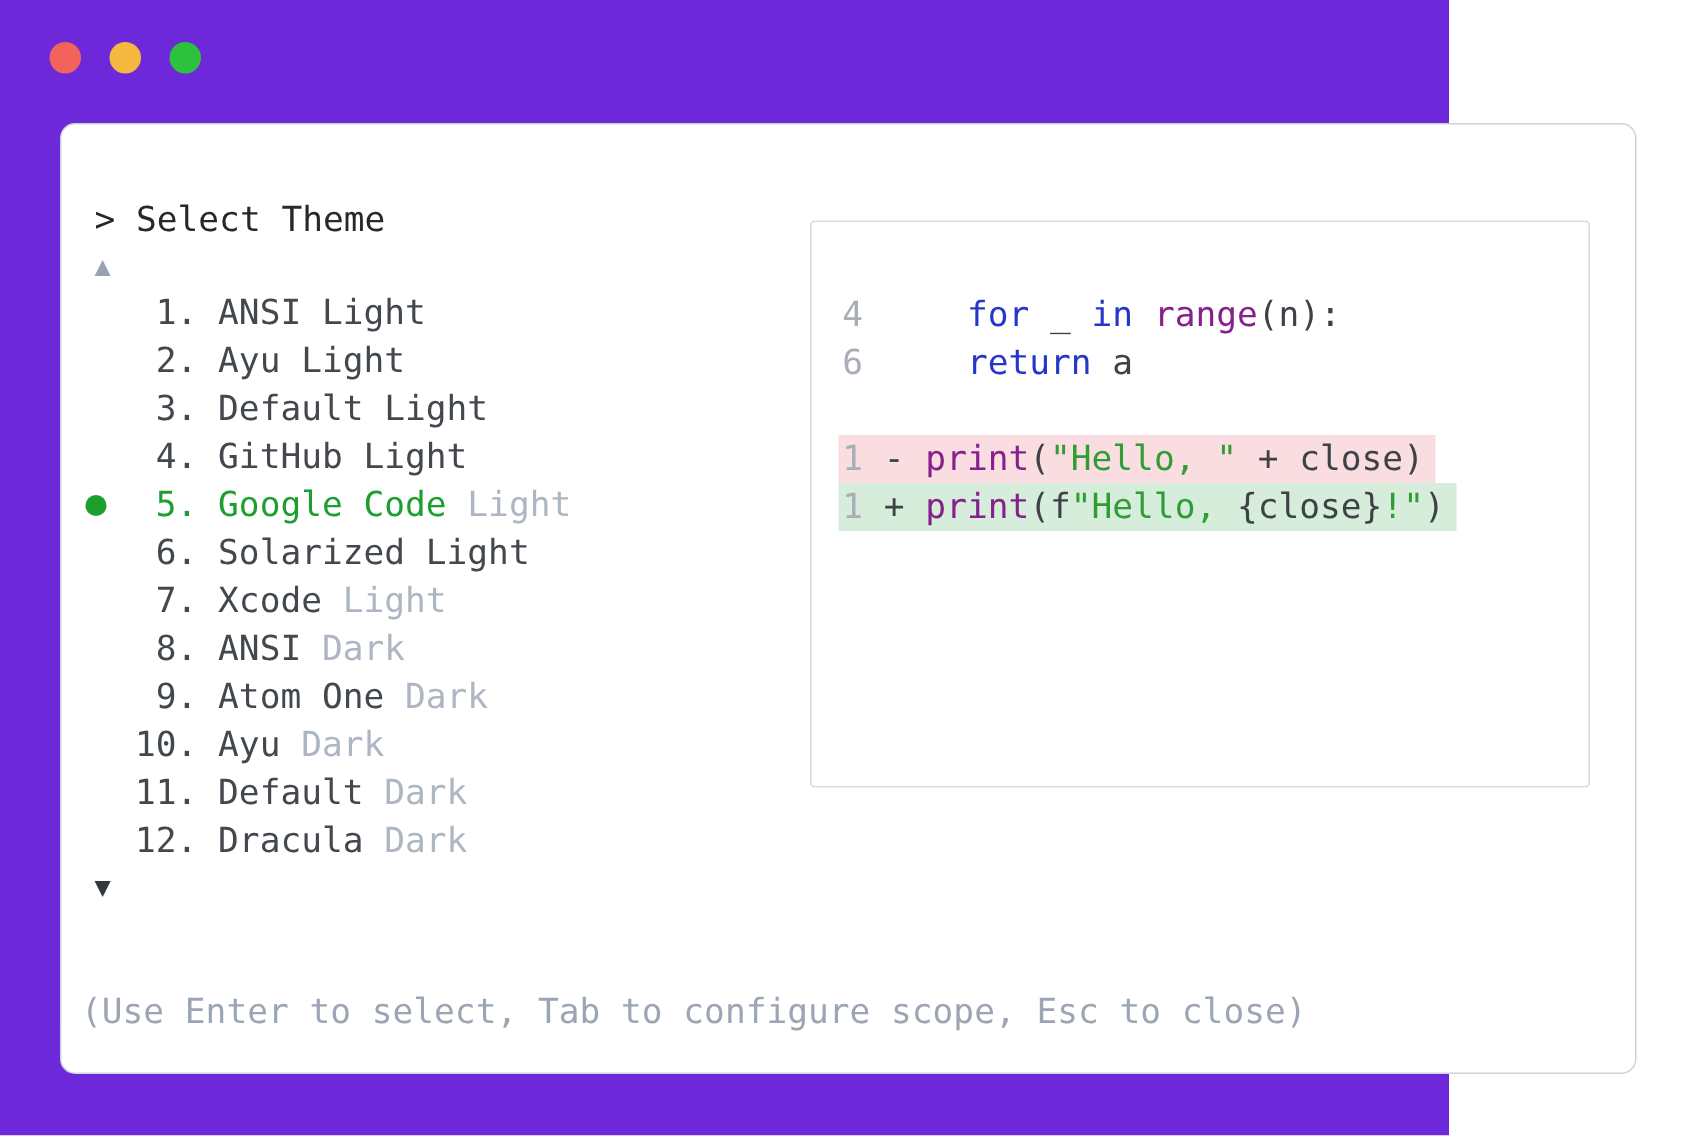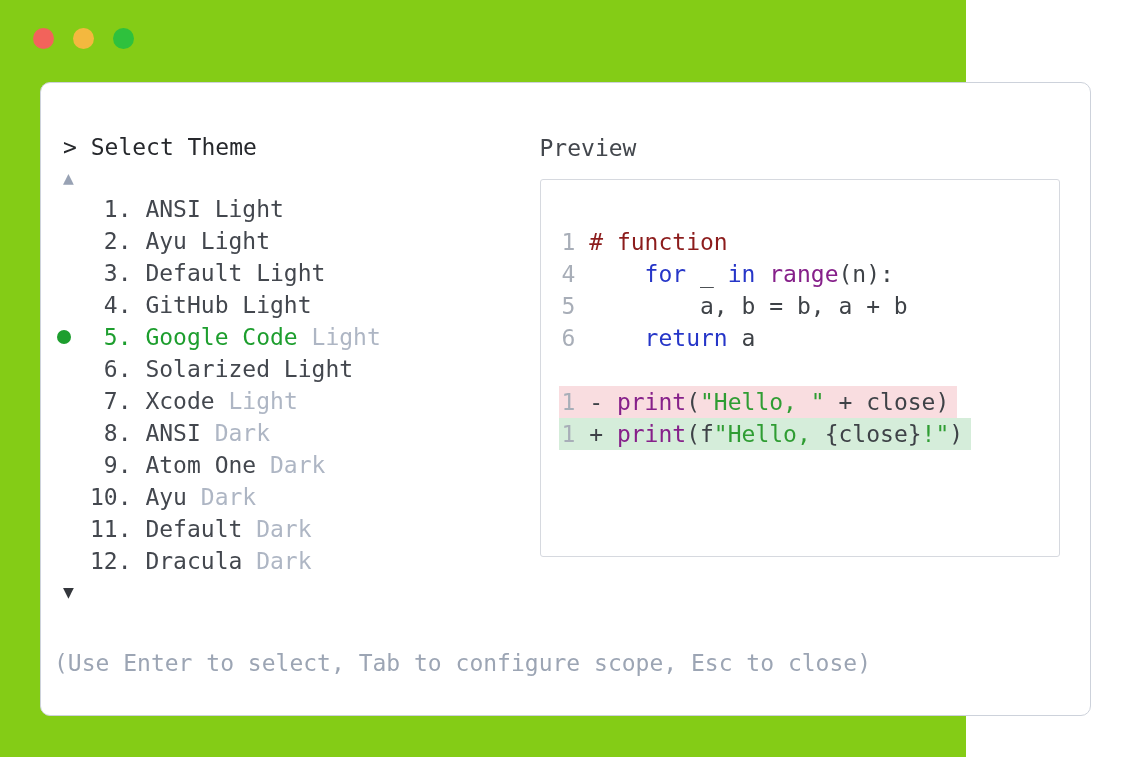--- a/index.html
+++ b/index.html
@@ -1,19 +1,19 @@
 <!DOCTYPE html>
 <html style="--traffic-red: #f2635b; --traffic-yellow: #f4b83f; --traffic-green: #2ec13d; --selected-green: #1d9e2e; --muted-text: #aeb6c4; --help-text: #9ca5b4; --code-comment: #8c1c1c; --code-keyword: #2636c8; --code-function: #86208a; --code-string: #2f9d33; --code-literal: #0f6f73; --diff-removed-bg: #f9dde0; --diff-added-bg: #d5edda;"><head>
 <meta charset="utf-8">
 <style>
   html,body{margin:0;padding:0;background:#ffffff;width:1129px;height:757px;overflow:hidden;}
   *{box-sizing:border-box;}
   body{font-family:"DejaVu Sans Mono","Liberation Mono",monospace;color:#3f4349;}
 
-  .stage{position:relative;width:966px;height:757px;background:#84cc16;}
+  .stage{position:relative;width:966px;height:757px;background:#6d28d9;}
 
   
   .traffic{position:absolute;left:33px;top:28px;display:flex;gap:19px;}
   .tl{width:21px;height:21px;border-radius:50%;display:inline-block;}
   .tl.red{background:var(--traffic-red,#f2635b);}
   .tl.yellow{background:var(--traffic-yellow,#f4b83f);}
   .tl.green{background:var(--traffic-green,#2ec13d);}
 
   
   .panel{position:absolute;left:40px;top:82px;width:1051px;height:634px;
@@ -29,21 +29,21 @@
   .list{white-space:pre;}
   .row{position:relative;height:32px;line-height:32px;font-size:23px;margin-left:27px;white-space:pre;cursor:default;}
   .row .lnum{display:inline-block;width:2ch;text-align:right;color:#43474e;}
   .row .dotsep{color:#43474e;}
   .row .name{color:#43474e;}
   .row.selected .lnum,.row.selected .dotsep,.row.selected .name{color:var(--selected-green,#1d9e2e);}
   .row .muted{color:#aeb6c4;}
   .bullet{position:absolute;left:-33px;top:9px;width:14px;height:14px;border-radius:50%;
           background:var(--selected-green,#12a126);}
 
-  .help{margin-top:40px;margin-left:-9px;font-size:23px;line-height:32px;color:#9ca5b4;white-space:pre;}
+  .help{margin-top:52px;margin-left:-9px;font-size:23px;line-height:32px;color:#9ca5b4;white-space:pre;}
 
   
   .preview-col{position:absolute;left:498.5px;top:48.5px;width:522px;}
   .preview-label{font-size:23px;line-height:32px;color:#43474d;}
   .preview-box{margin-top:15px;width:520px;height:378px;border:1.5px solid #d6d9df;border-radius:3px;
                background:#fff;padding:46px 0 0 21px;overflow:hidden;}
   .code-line{font-size:23px;line-height:32px;height:32px;white-space:pre;}
   .code-line .lnum{color:#a8aeb8;}
   .tok-plain{color:#3e4247;}
   .tok-comment{color:var(--code-comment,#8c1c1c);}
@@ -73,26 +73,23 @@
 
     <div class="scroll up">▲</div>
 
     <div class="list" id="theme-list"><div class="row"><span class="lnum">1</span><span class="dotsep">. </span><span class="name">ANSI Light</span></div><div class="row"><span class="lnum">2</span><span class="dotsep">. </span><span class="name">Ayu Light</span></div><div class="row"><span class="lnum">3</span><span class="dotsep">. </span><span class="name">Default Light</span></div><div class="row"><span class="lnum">4</span><span class="dotsep">. </span><span class="name">GitHub Light</span></div><div class="row selected"><span class="bullet"></span><span class="lnum">5</span><span class="dotsep">. </span><span class="name">Google Code</span><span class="muted"> Light</span></div><div class="row"><span class="lnum">6</span><span class="dotsep">. </span><span class="name">Solarized Light</span></div><div class="row"><span class="lnum">7</span><span class="dotsep">. </span><span class="name">Xcode</span><span class="muted"> Light</span></div><div class="row"><span class="lnum">8</span><span class="dotsep">. </span><span class="name">ANSI</span><span class="muted"> Dark</span></div><div class="row"><span class="lnum">9</span><span class="dotsep">. </span><span class="name">Atom One</span><span class="muted"> Dark</span></div><div class="row"><span class="lnum">10</span><span class="dotsep">. </span><span class="name">Ayu</span><span class="muted"> Dark</span></div><div class="row"><span class="lnum">11</span><span class="dotsep">. </span><span class="name">Default</span><span class="muted"> Dark</span></div><div class="row"><span class="lnum">12</span><span class="dotsep">. </span><span class="name">Dracula</span><span class="muted"> Dark</span></div></div>
 
     <div class="scroll down">▼</div>
 
     <div class="help">(Use Enter to select, Tab to configure scope, Esc to close)</div>
 
     <div class="preview-col">
-      <div class="preview-label">Preview</div>
       <div class="preview-box">
         <div id="code-block">
-            <div class="code-line"><span class="lnum">1 </span><span class="tok-comment"># function</span></div>
             <div class="code-line"><span class="lnum">4 </span><span class="tok-plain">    </span><span class="tok-kw">for</span><span class="tok-plain"> _ </span><span class="tok-kw">in</span><span class="tok-plain"> </span><span class="tok-fn">range</span><span class="tok-plain">(n):</span></div>
-            <div class="code-line"><span class="lnum">5 </span><span class="tok-plain">        a, b = b, a + b</span></div>
             <div class="code-line"><span class="lnum">6 </span><span class="tok-plain">    </span><span class="tok-kw">return</span><span class="tok-plain"> a</span></div>
           </div>
         <div id="diff-block" class="diff-block">
             <div class="code-line"><span class="diff-bg removed"><span class="lnum">1 </span><span class="tok-plain">- </span><span class="tok-fn">print</span><span class="tok-plain">(</span><span class="tok-str">"Hello, "</span><span class="tok-plain"> + close)</span></span></div>
             <div class="code-line"><span class="diff-bg added"><span class="lnum">1 </span><span class="tok-plain">+ </span><span class="tok-fn">print</span><span class="tok-plain">(f</span><span class="tok-str">"Hello, </span><span class="tok-plain">{close}</span><span class="tok-str">!"</span><span class="tok-plain">)</span></span></div>
           </div>
       </div>
     </div>
 
   </div>

